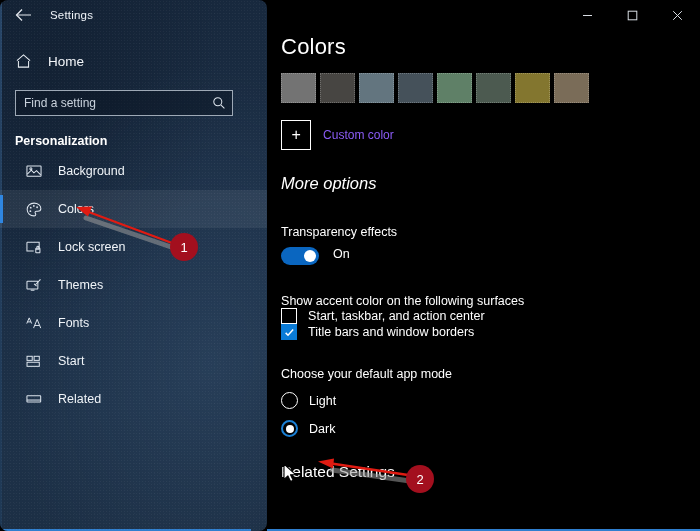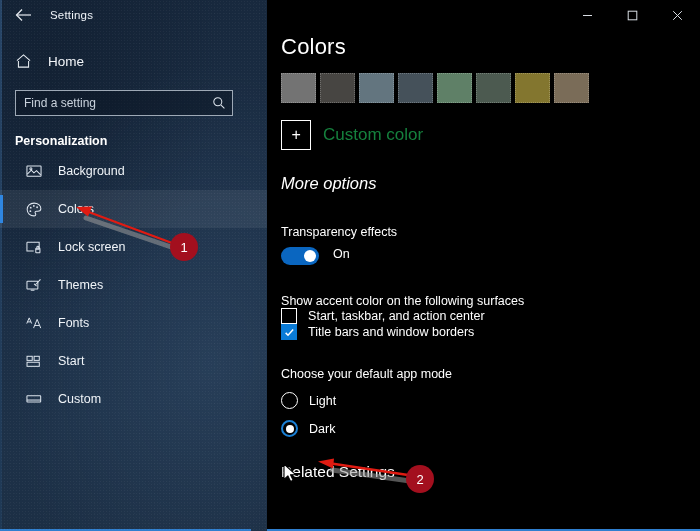--- a/index.html
+++ b/index.html
@@ -18,20 +18,21 @@
 
   
   .sidebar {
     position: relative;
     width: 277px; height: 531px;
     background:
       radial-gradient(120% 90% at 78% 68%, rgba(80,115,155,0.20) 0%, rgba(80,115,155,0.0) 62%),
       radial-gradient(90% 70% at 18% 12%, rgba(18,32,50,0.85) 0%, rgba(18,32,50,0) 70%),
       linear-gradient(160deg, #16263a 0%, #1b2e45 45%, #1d3148 72%, #1a2c41 100%);
     overflow: hidden;
+    border-radius: 8px;
   }
   .sidebar::after {
     content: "";
     position: absolute; inset: 0;
     background-image:
       radial-gradient(rgba(255,255,255,0.045) 0.5px, transparent 0.6px),
       radial-gradient(rgba(255,255,255,0.03) 0.5px, transparent 0.6px);
     background-size: 3px 3px, 5px 5px;
     background-position: 0 0, 2px 1px;
     pointer-events: none;
@@ -149,21 +150,21 @@
     outline-offset: -1px;
   }
 
   .custom-row { display: flex; align-items: center; margin-top: 17px; }
   .custom-box {
     width: 30px; height: 30px;
     border: 1px solid #ffffff;
     display: flex; align-items: center; justify-content: center;
     color: #ffffff; font-size: 16px; line-height: 1;
   }
-  .custom-label { font-size: 17px; margin-left: 12px; color: #15803d; }
+  .custom-label { font-size: 12px; margin-left: 12px; color: #8b5cf6; }
 
   .h2 { font-size: 16.5px; margin-top: 24px; color: #ffffff; font-style: italic; }
   .field-label { font-size: 12.5px; margin-top: 32px; color: #ffffff; }
 
   .toggle-row { display: flex; margin-top: 8px; }
   .toggle {
     width: 38px; height: 18px; border-radius: 9px;
     background: #0a66c0; position: relative;
   }
   .toggle .knob {
@@ -340,21 +341,21 @@
         <span class="nav-label">Start</span>
       </div>
 
       <div class="nav-item">
         <span class="nav-ico">
           <svg width="16" height="12" viewBox="0 0 17 12" fill="none" stroke="currentColor" stroke-width="1.1">
             <rect x="1" y="2.6" width="14.6" height="6.6" rx="0.5"></rect>
             <path d="M1 7.1 H15.6"></path>
           </svg>
         </span>
-        <span class="nav-label">Custom</span>
+        <span class="nav-label">Related</span>
       </div>
 
     </div>
   </div>
 
   <div class="main">
 
     <div class="win-controls">
       <div class="win-btn">
         <svg width="11" height="11" viewBox="0 0 11 11" stroke="currentColor" stroke-width="1">

